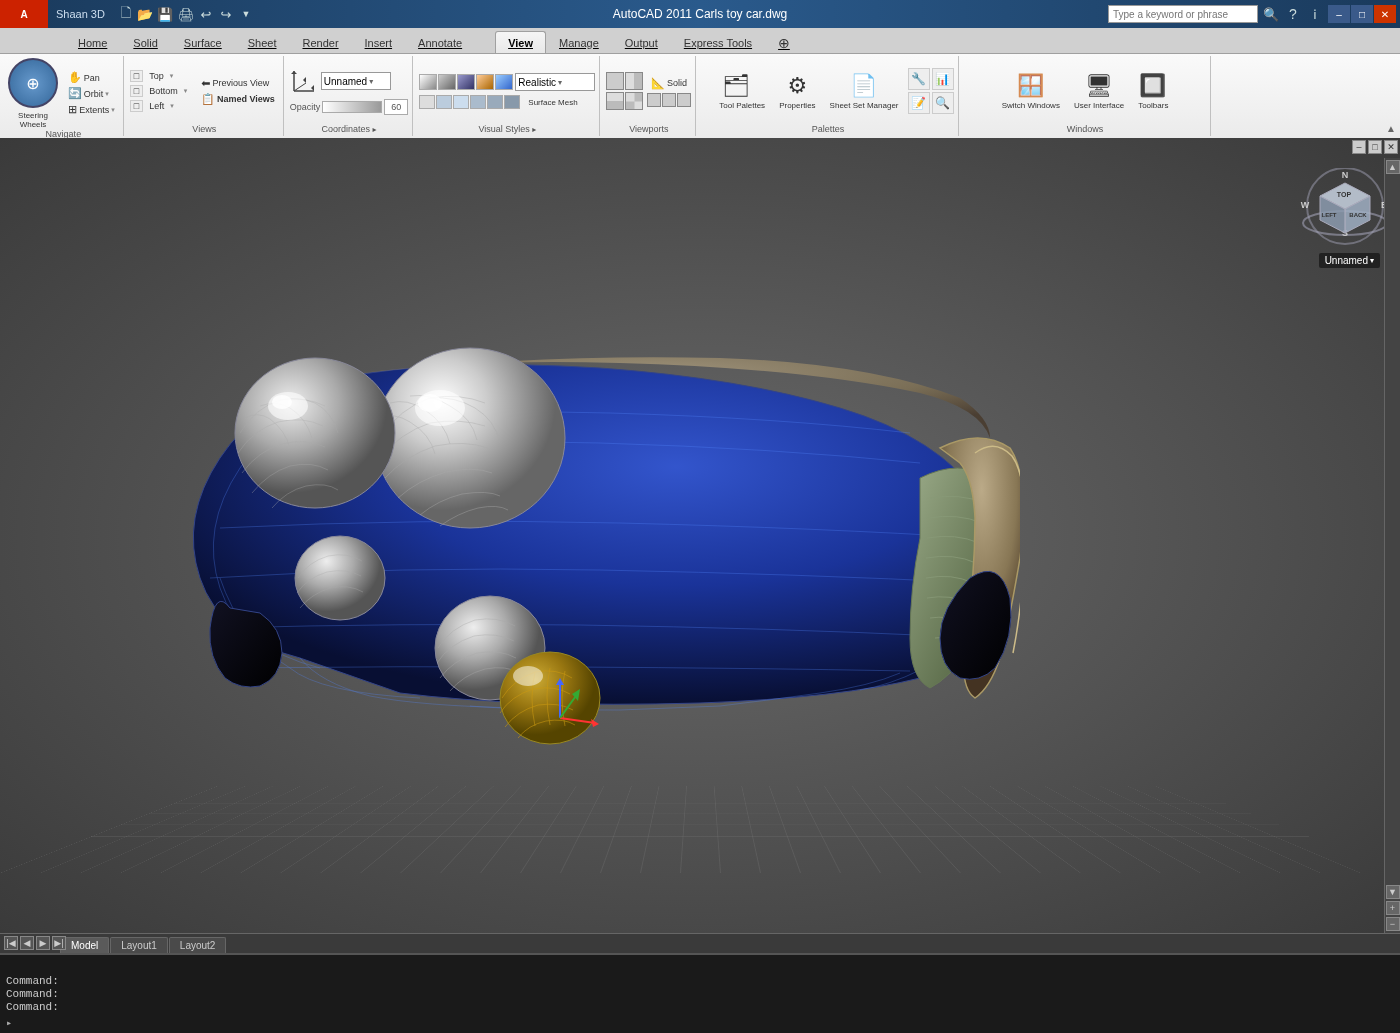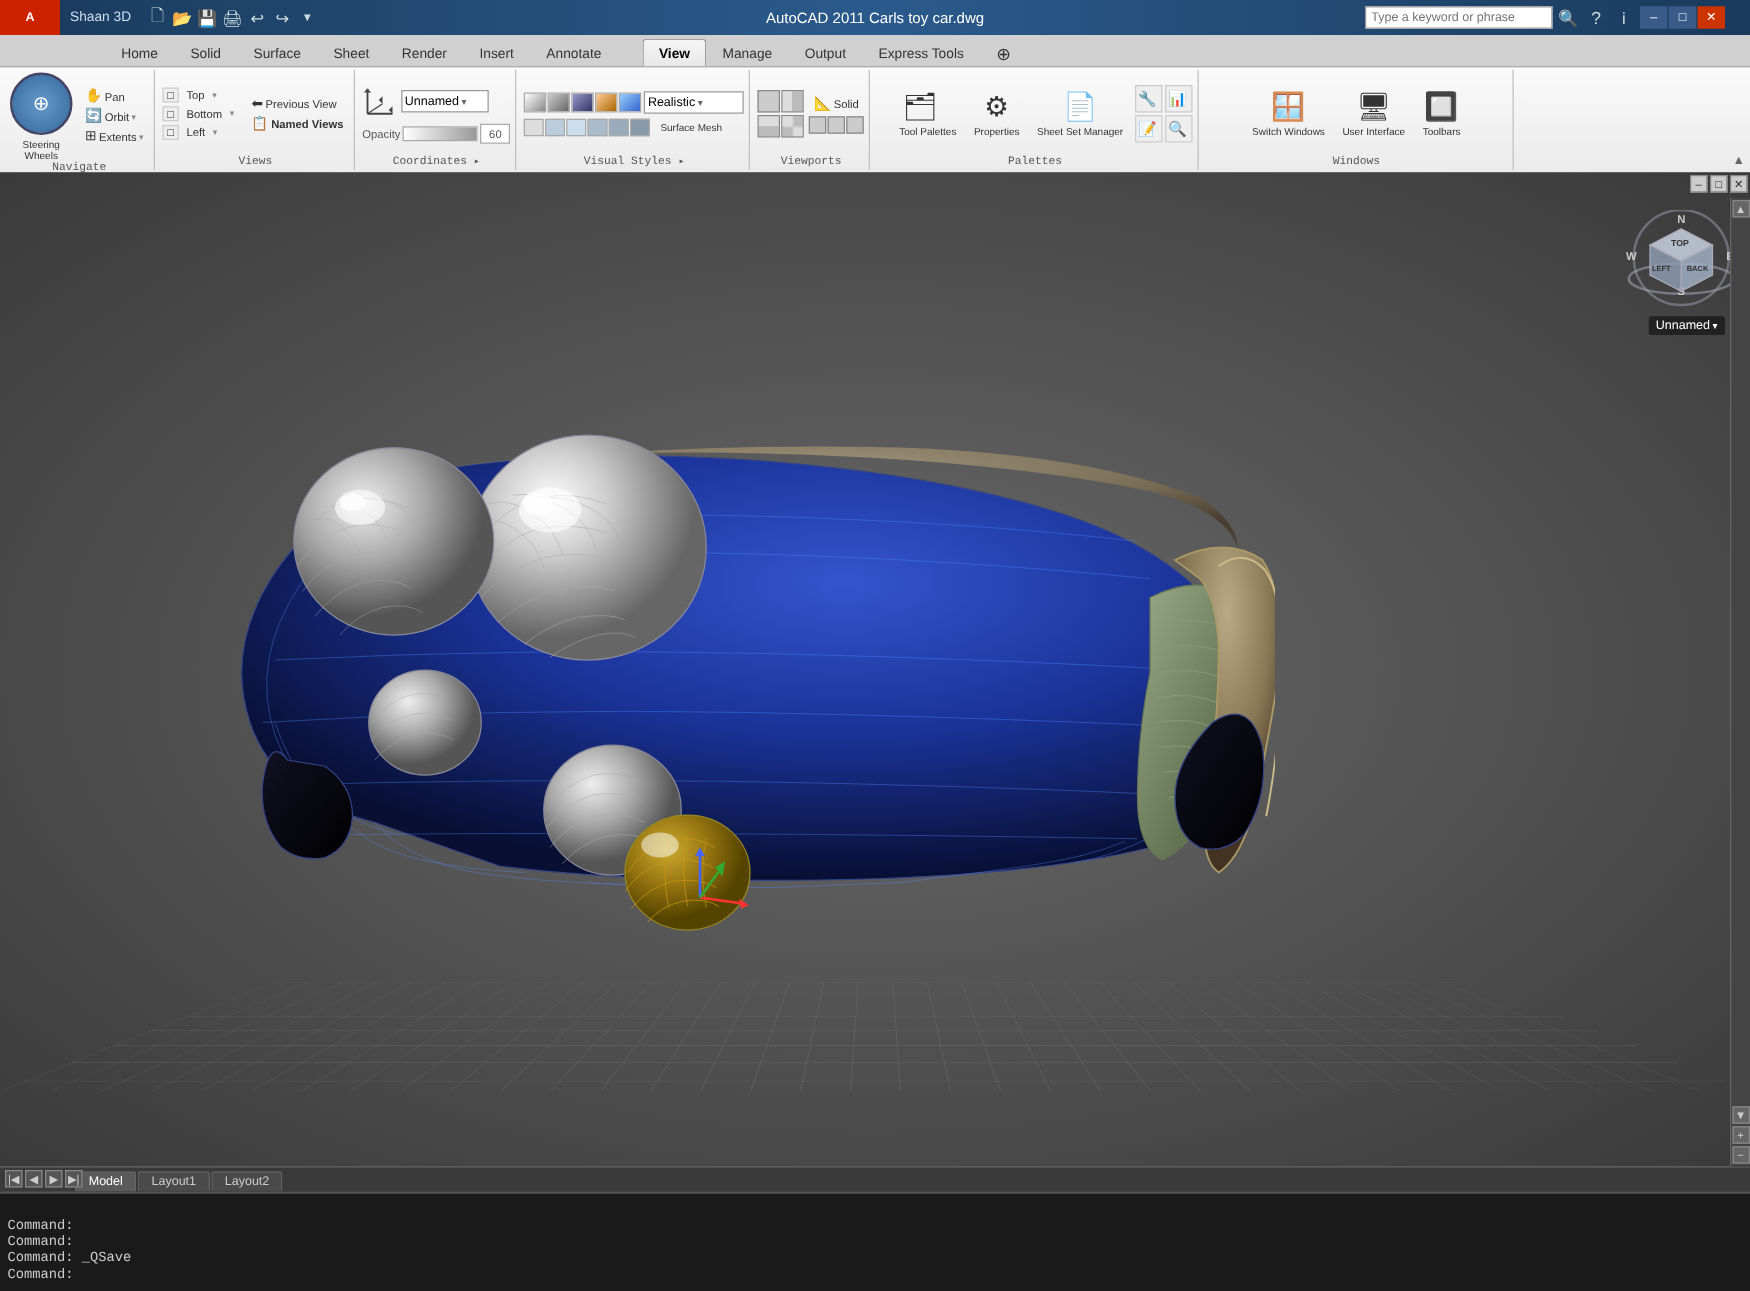--- a/index.html
+++ b/index.html
@@ -11,22 +11,23 @@
       background: linear-gradient(to bottom, #f0f0f0, #e0e0e0);
       border-bottom: 2px solid #a0a0a0;
     }
 
     
     #tab-bar {
       height: 26px;
       background: #d0d0d0;
       display: flex;
       align-items: flex-end;
-      padding-left: 84px;
+      padding-left: 65px;
       border-bottom: 1px solid #a0a0a0;
+      text-decoration: underline;
     }
     .tab-item {
       padding: 4px 12px;
       font-size: 11px;
       cursor: pointer;
       border: 1px solid transparent;
       border-bottom: none;
       border-radius: 3px 3px 0 0;
       color: #333;
       height: 22px;
@@ -58,21 +59,20 @@
       border-right: 1px solid #c0c0c0;
       padding: 2px 4px;
       min-width: 60px;
     }
     .ribbon-group:last-child { border-right: none; }
     .ribbon-group-label {
       font-size: 9px;
       color: #555;
       margin-top: auto;
       white-space: nowrap;
-      font-family: Liberation Mono, monospace;
     }
     .ribbon-buttons {
       display: flex;
       align-items: center;
       gap: 2px;
       flex: 1;
     }
     .ribbon-btn {
       display: flex;
       flex-direction: column;
@@ -356,21 +356,21 @@
       position: absolute;
       left: 50%;
       transform: translateX(-50%);
     }
 
     .header-right {
       margin-left: auto;
       display: flex;
       align-items: flex-end;
       gap: 4px;
-      padding-right: 20px;
+      padding-right: 4px;
     }
 
     .search-input-box {
       width: 150px;
       height: 18px;
       background: white;
       border: 1px solid #999;
       padding: 0 4px;
       font-size: 10px;
       color: #aaa;
@@ -913,19 +913,18 @@
     <div class="tab-nav-btn">|◀</div>
     <div class="tab-nav-btn">◀</div>
     <div class="tab-nav-btn">▶</div>
     <div class="tab-nav-btn">▶|</div>
   </div>
 </div>
 
 <div id="command-area">
   <div class="cmd-line">Command:</div>
   <div class="cmd-line">Command:</div>
-  <div class="cmd-line">Command:  _QSave</div>
   <div class="cmd-line">Command:</div>
   <div style="display:flex;align-items:center;margin-top:4px;">
     <span style="color:#aaa;font-size:10px;">▸</span>
     <input type="text" style="background: transparent; border: none; outline: none; color: rgb(204, 204, 204); font-family: &quot;Courier New&quot;; font-size: 11px; flex: 1 1 0%;">
   </div>
 </div>
 
 </body></html>

